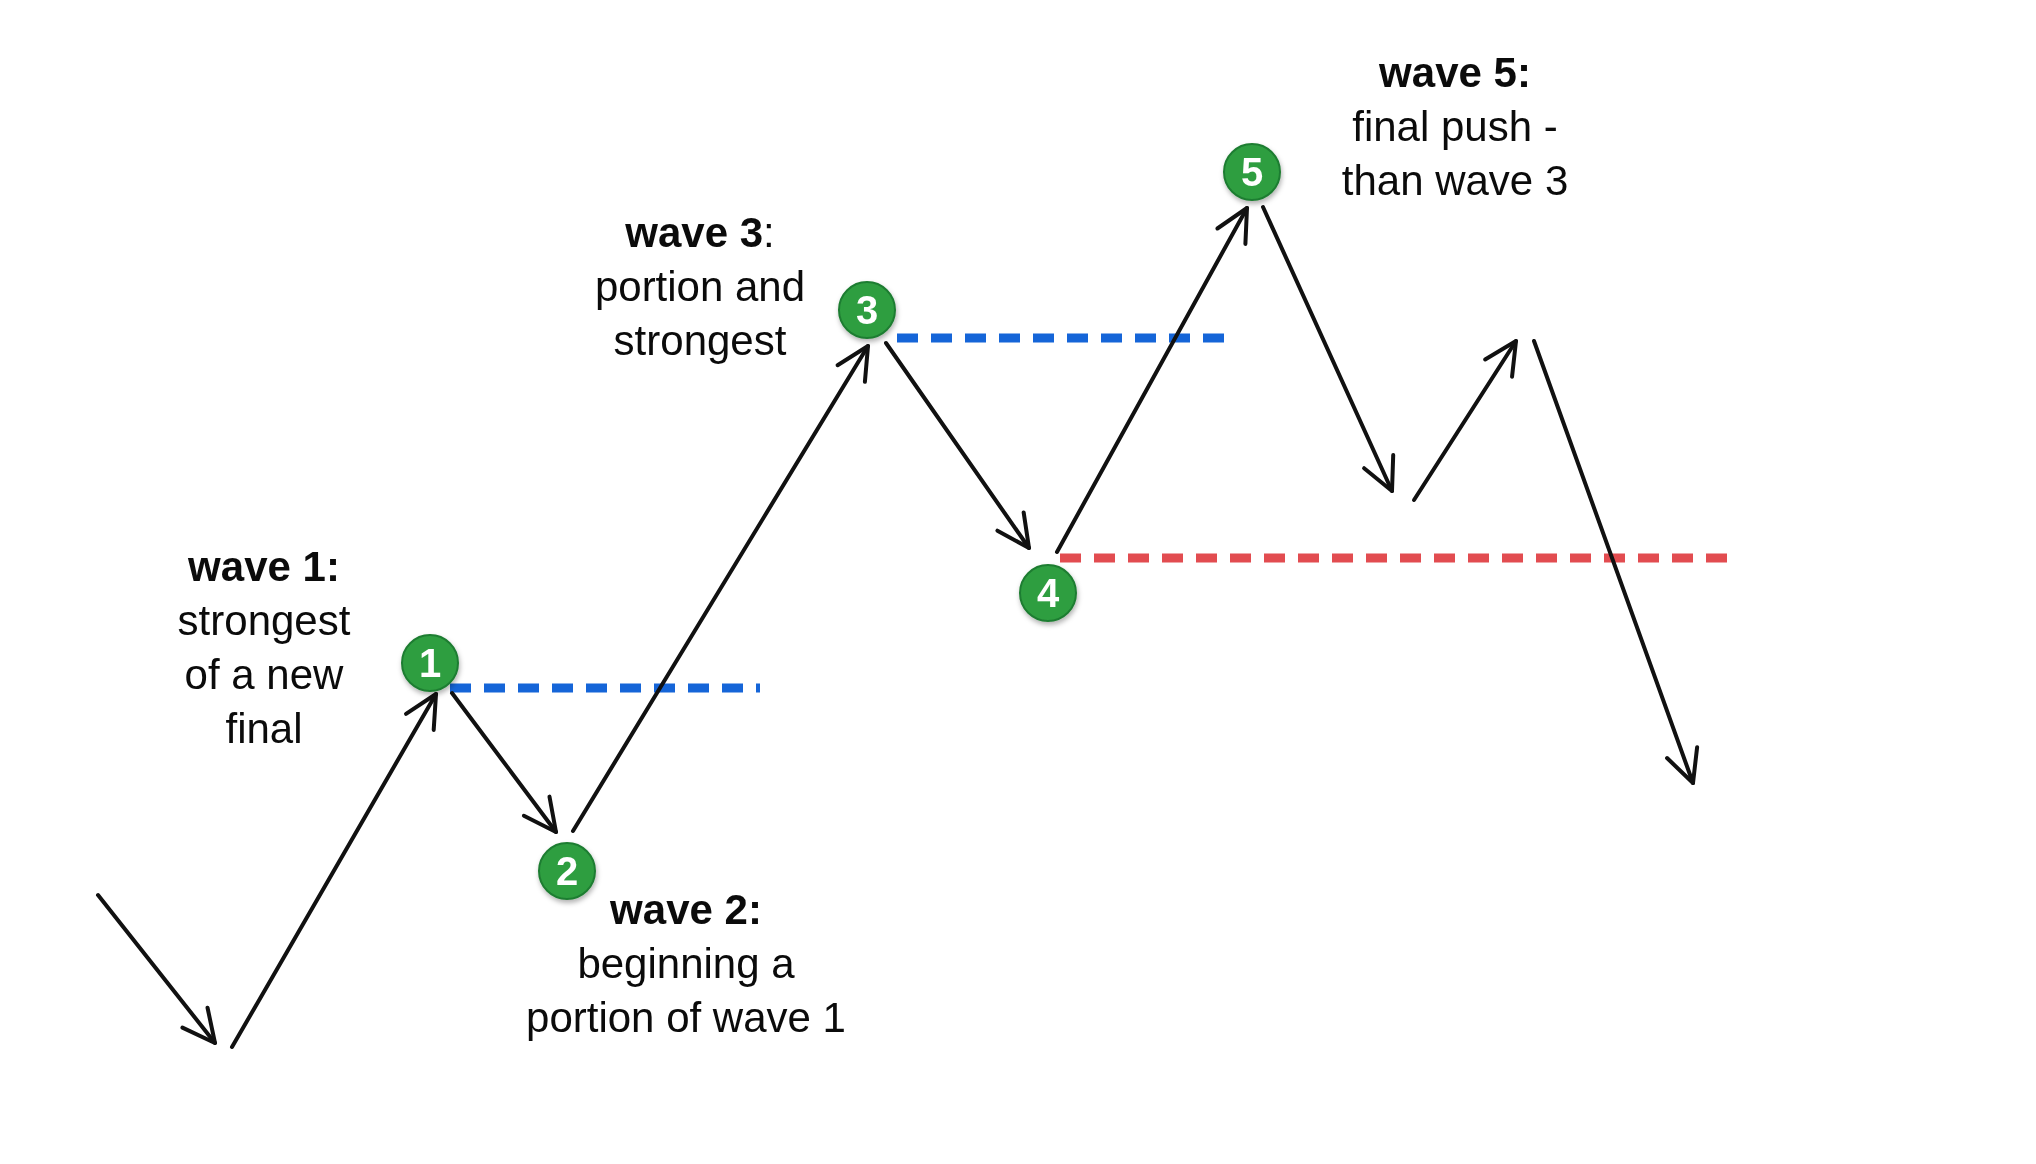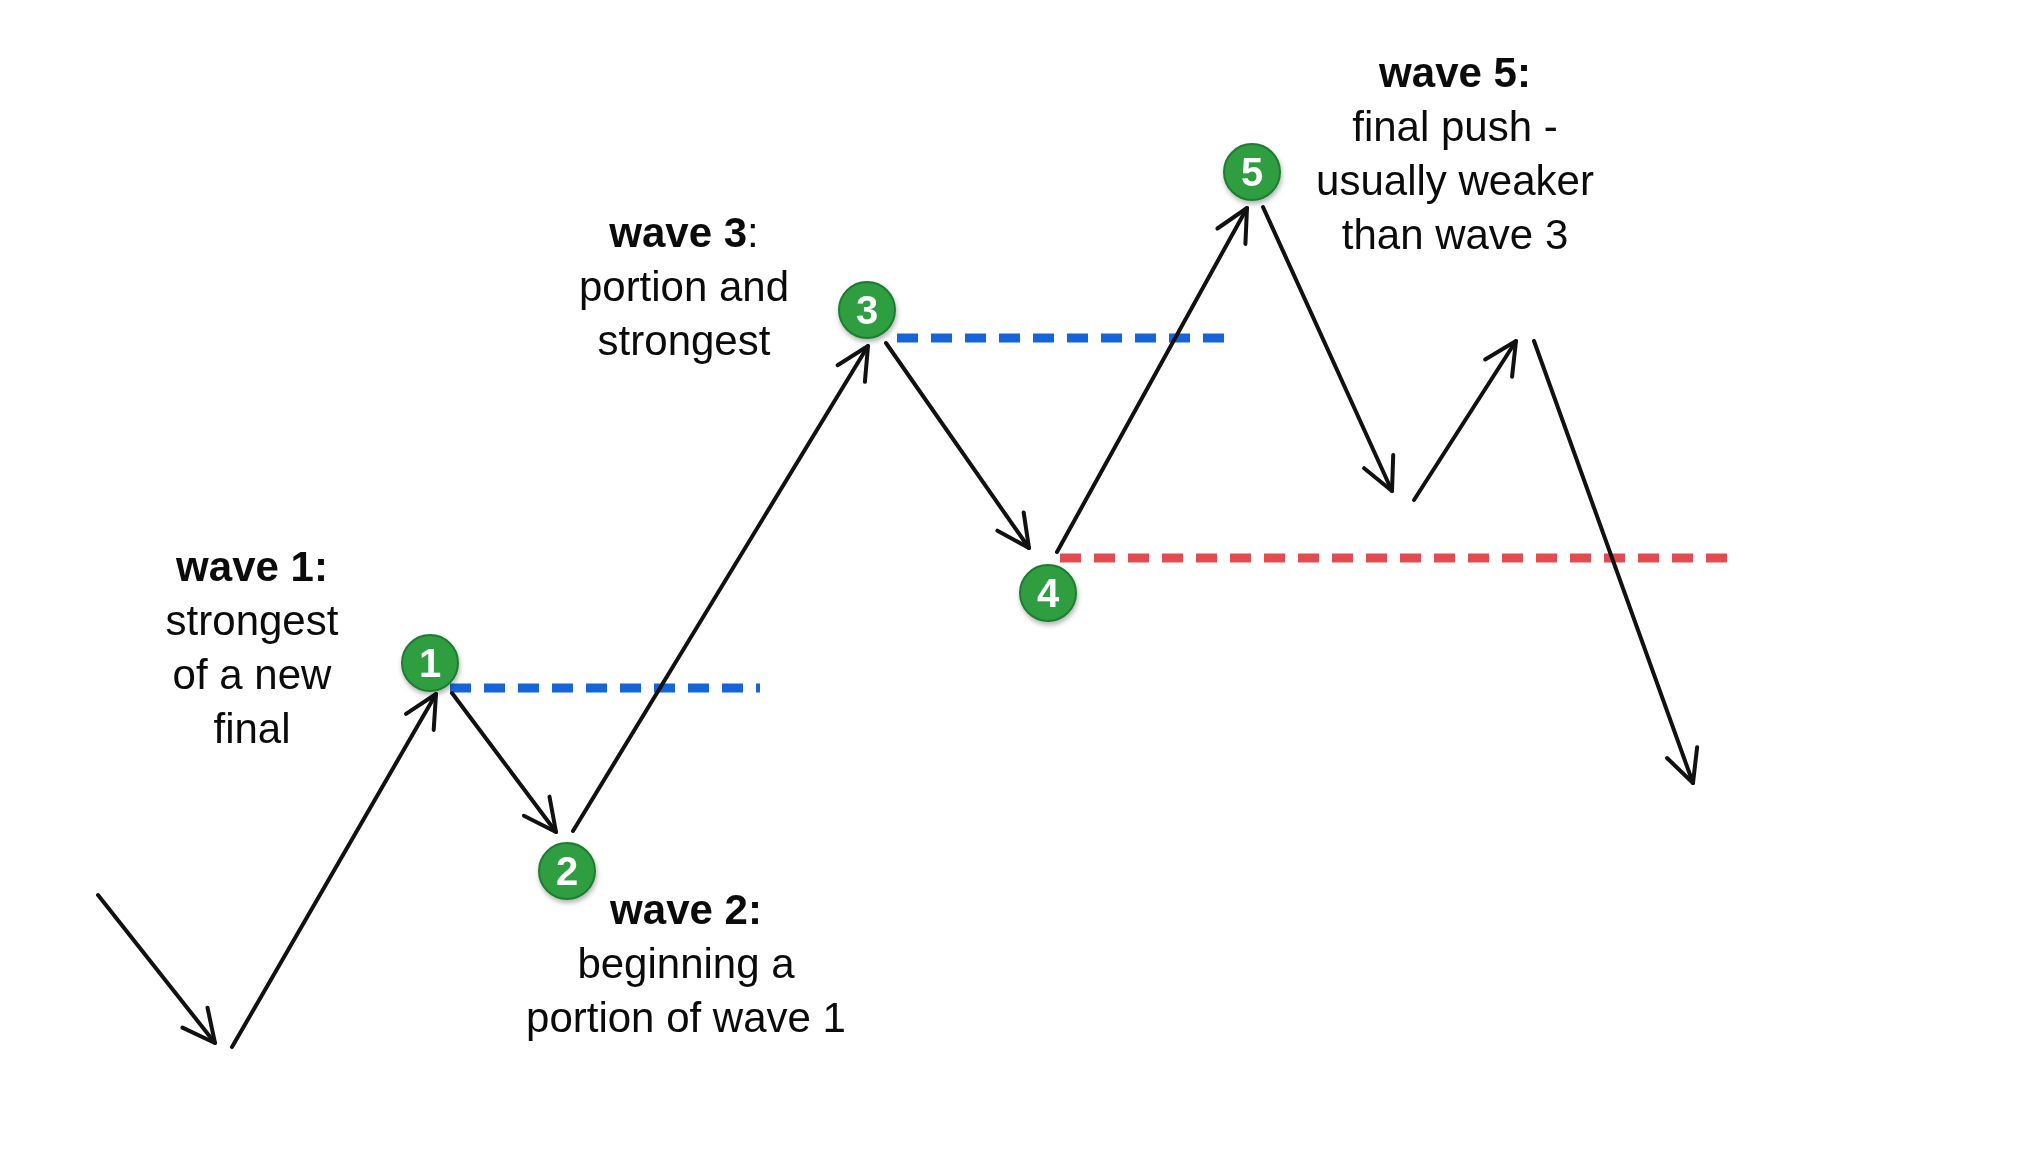--- a/index.html
+++ b/index.html
@@ -87,39 +87,38 @@
           <circle cx="1048" cy="593" r="28" fill="#2f9e41" stroke="#1f7d31" stroke-width="2" filter="url(#cshadow)"></circle>
           <text x="1048" y="607" text-anchor="middle" fill="#ffffff" font-size="40" font-weight="bold" font-family="&quot;Liberation Sans&quot;, sans-serif">4</text>
         </g>
         <g>
           <circle cx="1252" cy="172" r="28" fill="#2f9e41" stroke="#1f7d31" stroke-width="2" filter="url(#cshadow)"></circle>
           <text x="1252" y="186" text-anchor="middle" fill="#ffffff" font-size="40" font-weight="bold" font-family="&quot;Liberation Sans&quot;, sans-serif">5</text>
         </g>
       </g>
   </svg>
 
-  <div class="label" style="left:252px; top:540px;">
+  <div class="label" style="left:264px; top:540px;">
     <div><span class="b">wave 1:</span><span></span></div>
     <div>strongest</div>
     <div>of a new</div>
     <div>final</div>
   </div>
 
   <div class="label" style="left:686px; top:883px;">
     <div><span class="b">wave 2:</span><span></span></div>
     <div>beginning a</div>
     <div>portion of wave 1</div>
   </div>
 
-  <div class="label" style="left:684px; top:206px;">
+  <div class="label" style="left:700px; top:206px;">
     <div><span class="b">wave 3</span><span>:</span></div>
     <div>portion and</div>
     <div>strongest</div>
   </div>
 
   <div class="label" style="left:1455px; top:46px;">
     <div><span class="b">wave 5:</span><span></span></div>
     <div>final push -</div>
-    <div>usually weaker</div>
     <div>than wave 3</div>
   </div>
 
 </div>
 
 </body></html>

